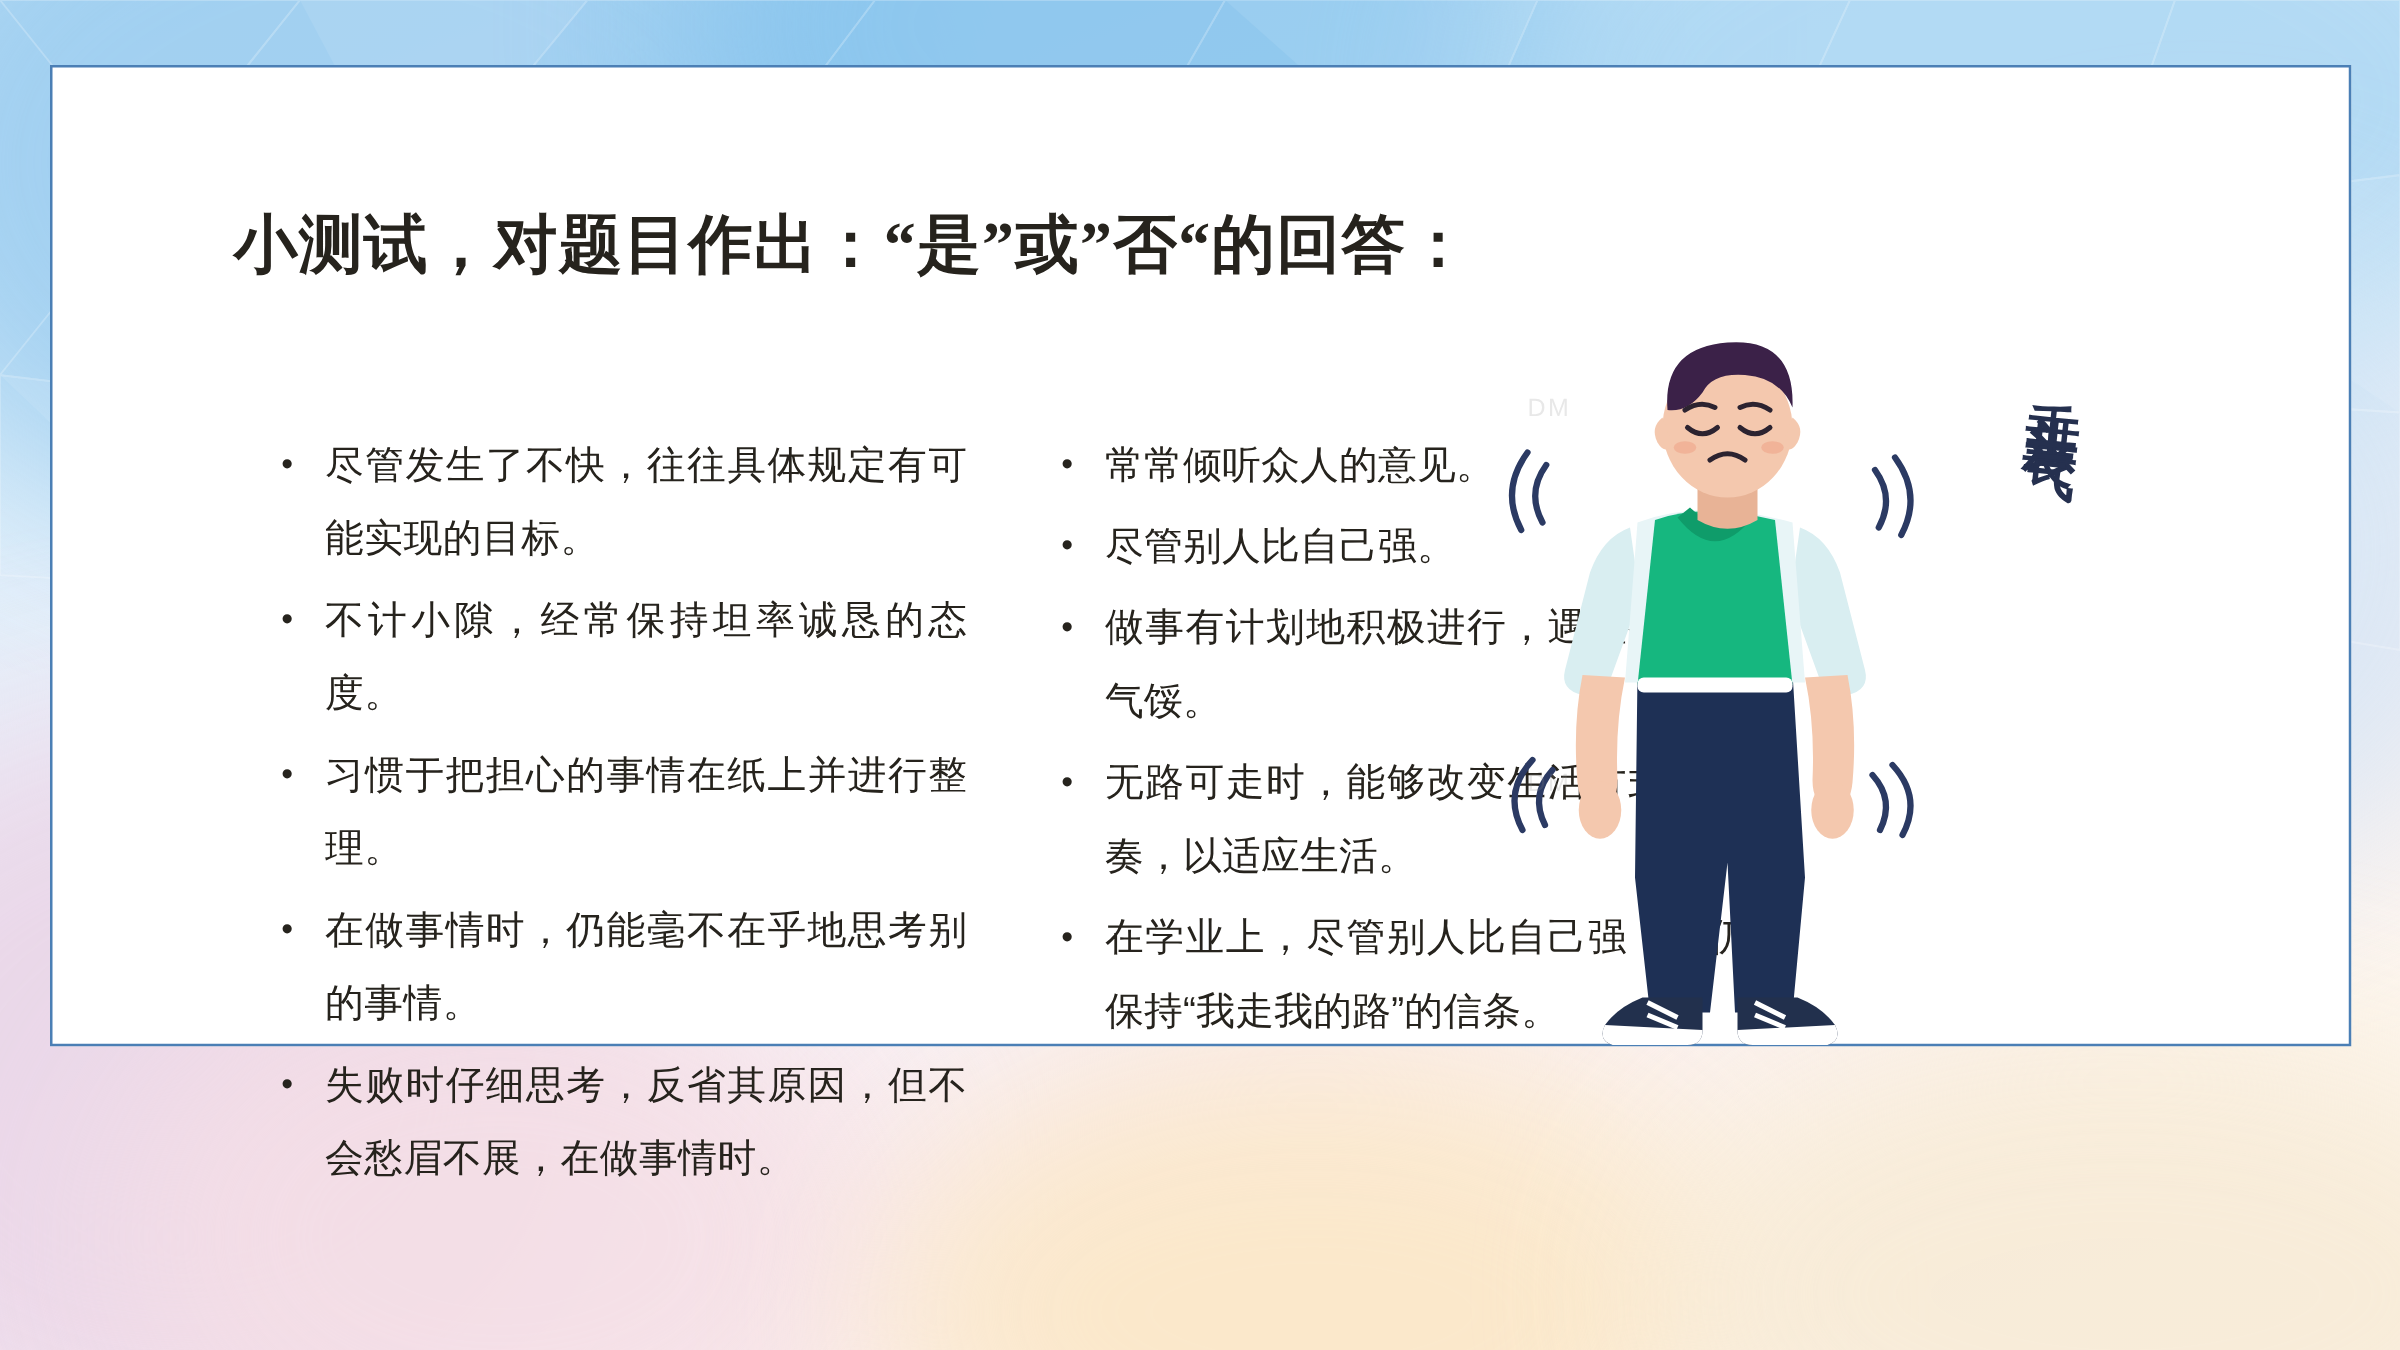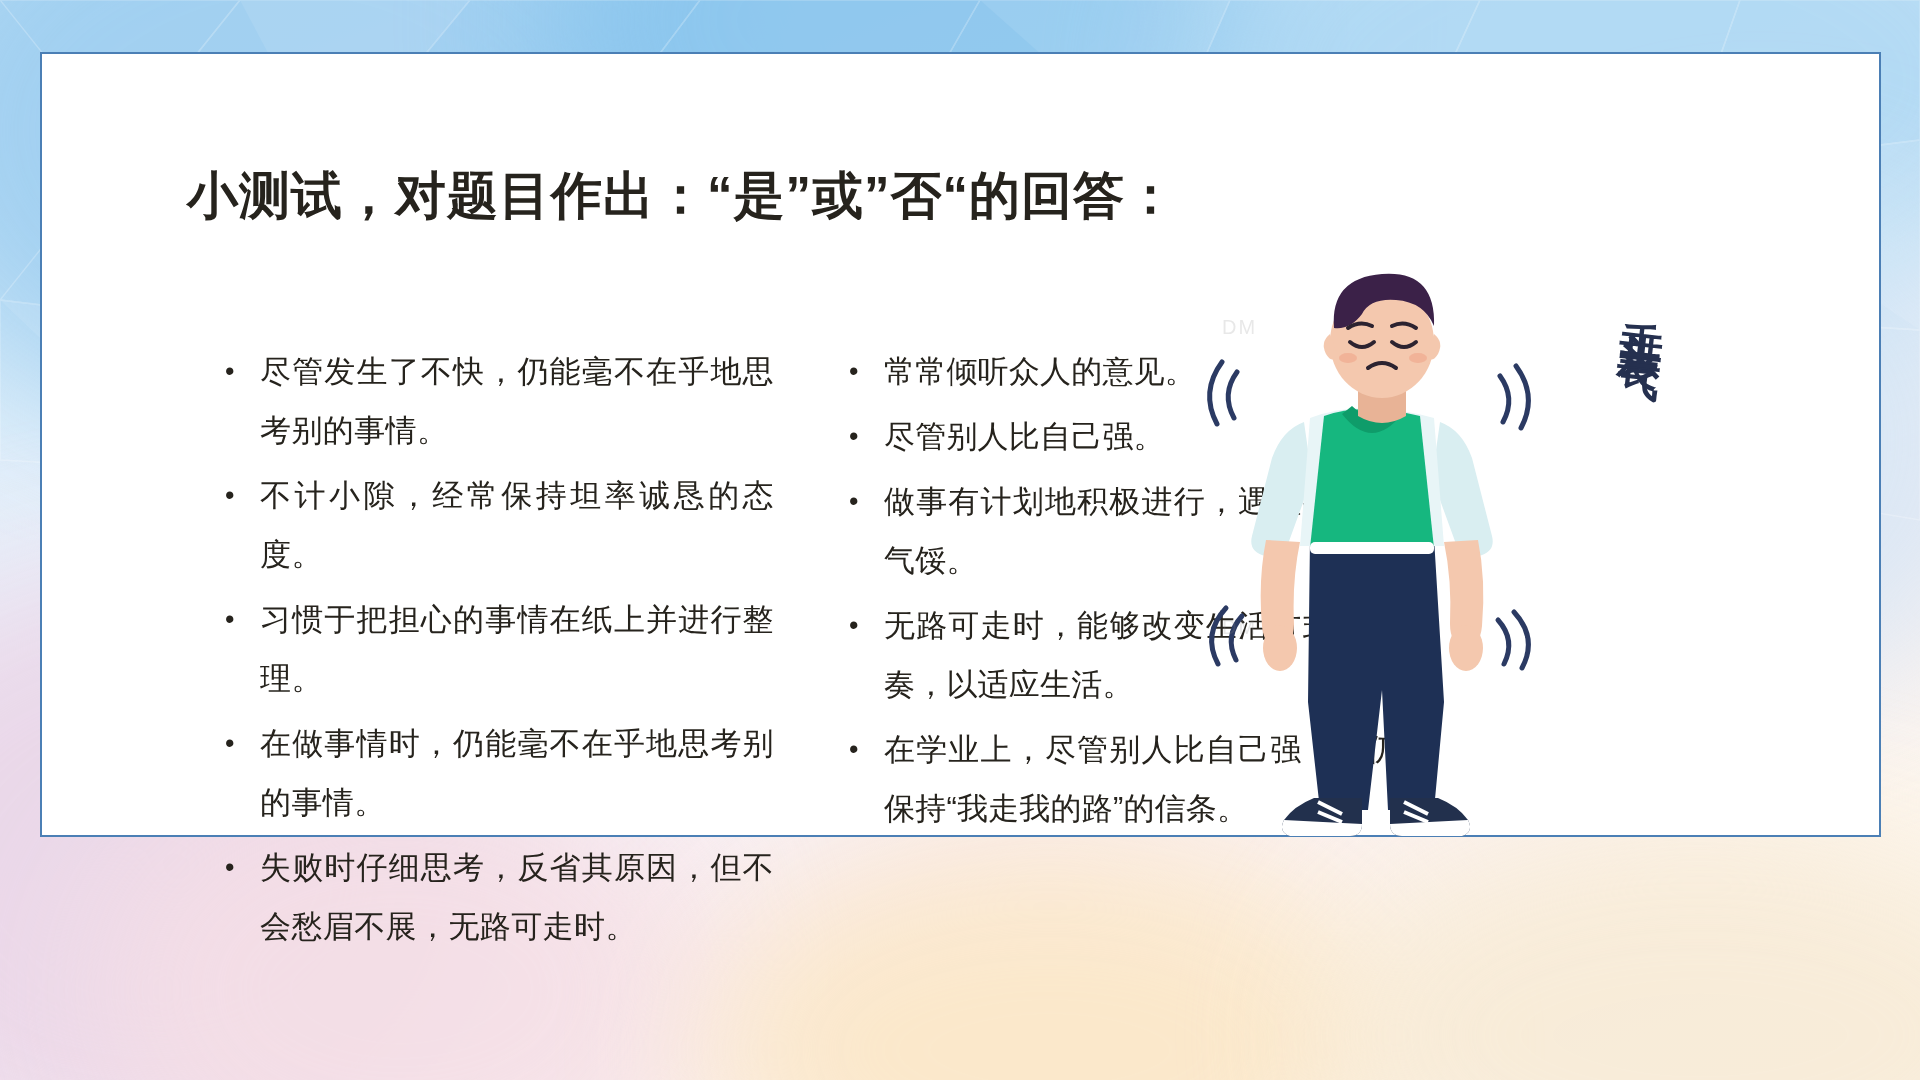--- a/index.html
+++ b/index.html
@@ -43,21 +43,21 @@
 
   
   #slide-title {
     position:absolute;
     left:145px; top:108px;
     font-size:51px;
     font-weight:bold;
     letter-spacing:1px;
     color:#26231d;
     white-space:nowrap;
-    font-family:Liberation Sans, sans-serif;
+    font-family:Liberation Serif, serif;
   }
 
   
   #content-columns {
     position:absolute;
     left:176px; top:288px;
     width:1180px;
     display:flex;
     gap:68px;
   }
@@ -165,37 +165,37 @@
 
 <div id="slide-card">
 
   <div id="slide-title">小测试，对题目作出：“是”或”否“的回答：</div>
 
   <div id="content-columns">
 
     <div class="bullet-column col-left">
       <div class="bullet-item">
         <span class="bullet-dot">•</span>
-        <span class="bullet-text">尽管发生了不快，仍能毫不在乎地思考别的事情。</span>
+        <span class="bullet-text">尽管发生了不快，往往具体规定有可能实现的目标。</span>
       </div>
       <div class="bullet-item">
         <span class="bullet-dot">•</span>
         <span class="bullet-text">不计小隙，经常保持坦率诚恳的态度。</span>
       </div>
       <div class="bullet-item">
         <span class="bullet-dot">•</span>
         <span class="bullet-text">习惯于把担心的事情在纸上并进行整理。</span>
       </div>
       <div class="bullet-item">
         <span class="bullet-dot">•</span>
         <span class="bullet-text">在做事情时，仍能毫不在乎地思考别的事情。</span>
       </div>
       <div class="bullet-item">
         <span class="bullet-dot">•</span>
-        <span class="bullet-text">失败时仔细思考，反省其原因，但不会愁眉不展，无路可走时。</span>
+        <span class="bullet-text">失败时仔细思考，反省其原因，但不会愁眉不展，在做事情时。</span>
       </div>
     </div>
 
     <div class="bullet-column col-right">
       <div class="bullet-item">
         <span class="bullet-dot">•</span>
         <span class="bullet-text">常常倾听众人的意见。</span>
       </div>
       <div class="bullet-item">
         <span class="bullet-dot">•</span>

